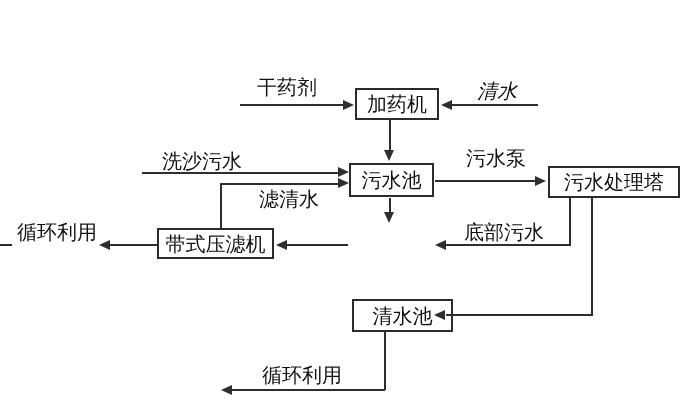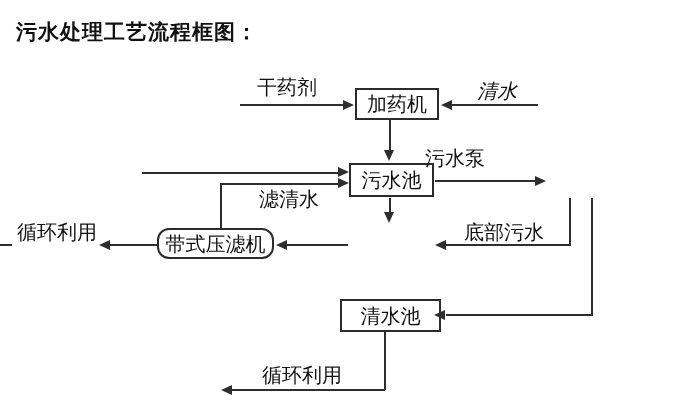--- a/index.html
+++ b/index.html
@@ -32,38 +32,41 @@
   .ar{position:absolute;width:0;height:0;}
   .ar-r{border-top:5px solid transparent;border-bottom:5px solid transparent;border-left:11px solid var(--line);}
   .ar-l{border-top:5px solid transparent;border-bottom:5px solid transparent;border-right:11px solid var(--line);}
   .ar-d{border-left:5px solid transparent;border-right:5px solid transparent;border-top:11px solid var(--line);}
 </style>
 </head>
 <body>
 
 <div class="page">
 
-  <div class="title">污水处理工艺流程框图：</div>
 
   <div class="box" style="left:355px;top:88px;width:84px;height:32px;">
     <span>加药机</span>
   </div>
   <div class="box" style="left:349px;top:163px;width:85px;height:34px;">
     <span>污水池</span>
   </div>
-  <div class="box" style="left:157px;top:228px;width:117px;height:31px;border-radius:12px;">
+  <div class="box" style="left:548px;top:166px;width:132px;height:32px;">
+    <span>污水处理塔</span>
+  </div>
+  <div class="box" style="left:157px;top:228px;width:117px;height:31px;">
     <span>带式压滤机</span>
   </div>
-  <div class="box" style="left:340px;top:299px;width:101px;height:33px;text-align:center;">
+  <div class="box" style="left:352px;top:299px;width:101px;height:33px;text-align:center;">
     <span>清水池</span>
   </div>
 
   <div class="lbl" style="left:257px;top:77px;">干药剂</div>
   <div class="lbl" style="left:477px;top:81px;font-style:italic;">清水</div>
-  <div class="lbl" style="left:425px;top:148px;">污水泵</div>
+  <div class="lbl" style="left:162px;top:151px;">洗沙污水</div>
+  <div class="lbl" style="left:466px;top:148px;">污水泵</div>
   <div class="lbl" style="left:259px;top:189px;">滤清水</div>
   <div class="lbl" style="left:464px;top:222px;">底部污水</div>
   <div class="lbl" style="left:17px;top:222px;">循环利用</div>
   <div class="lbl" style="left:262px;top:365px;font-family:Liberation Serif, serif;">循环利用</div>
 
   <div class="hline" style="left:240px;top:104px;width:104px;"></div>
   <div class="ar ar-r" style="left:343px;top:100px;"></div>
 
   <div class="hline" style="left:452px;top:104px;width:86px;"></div>
   <div class="ar ar-l" style="left:441px;top:100px;"></div>

